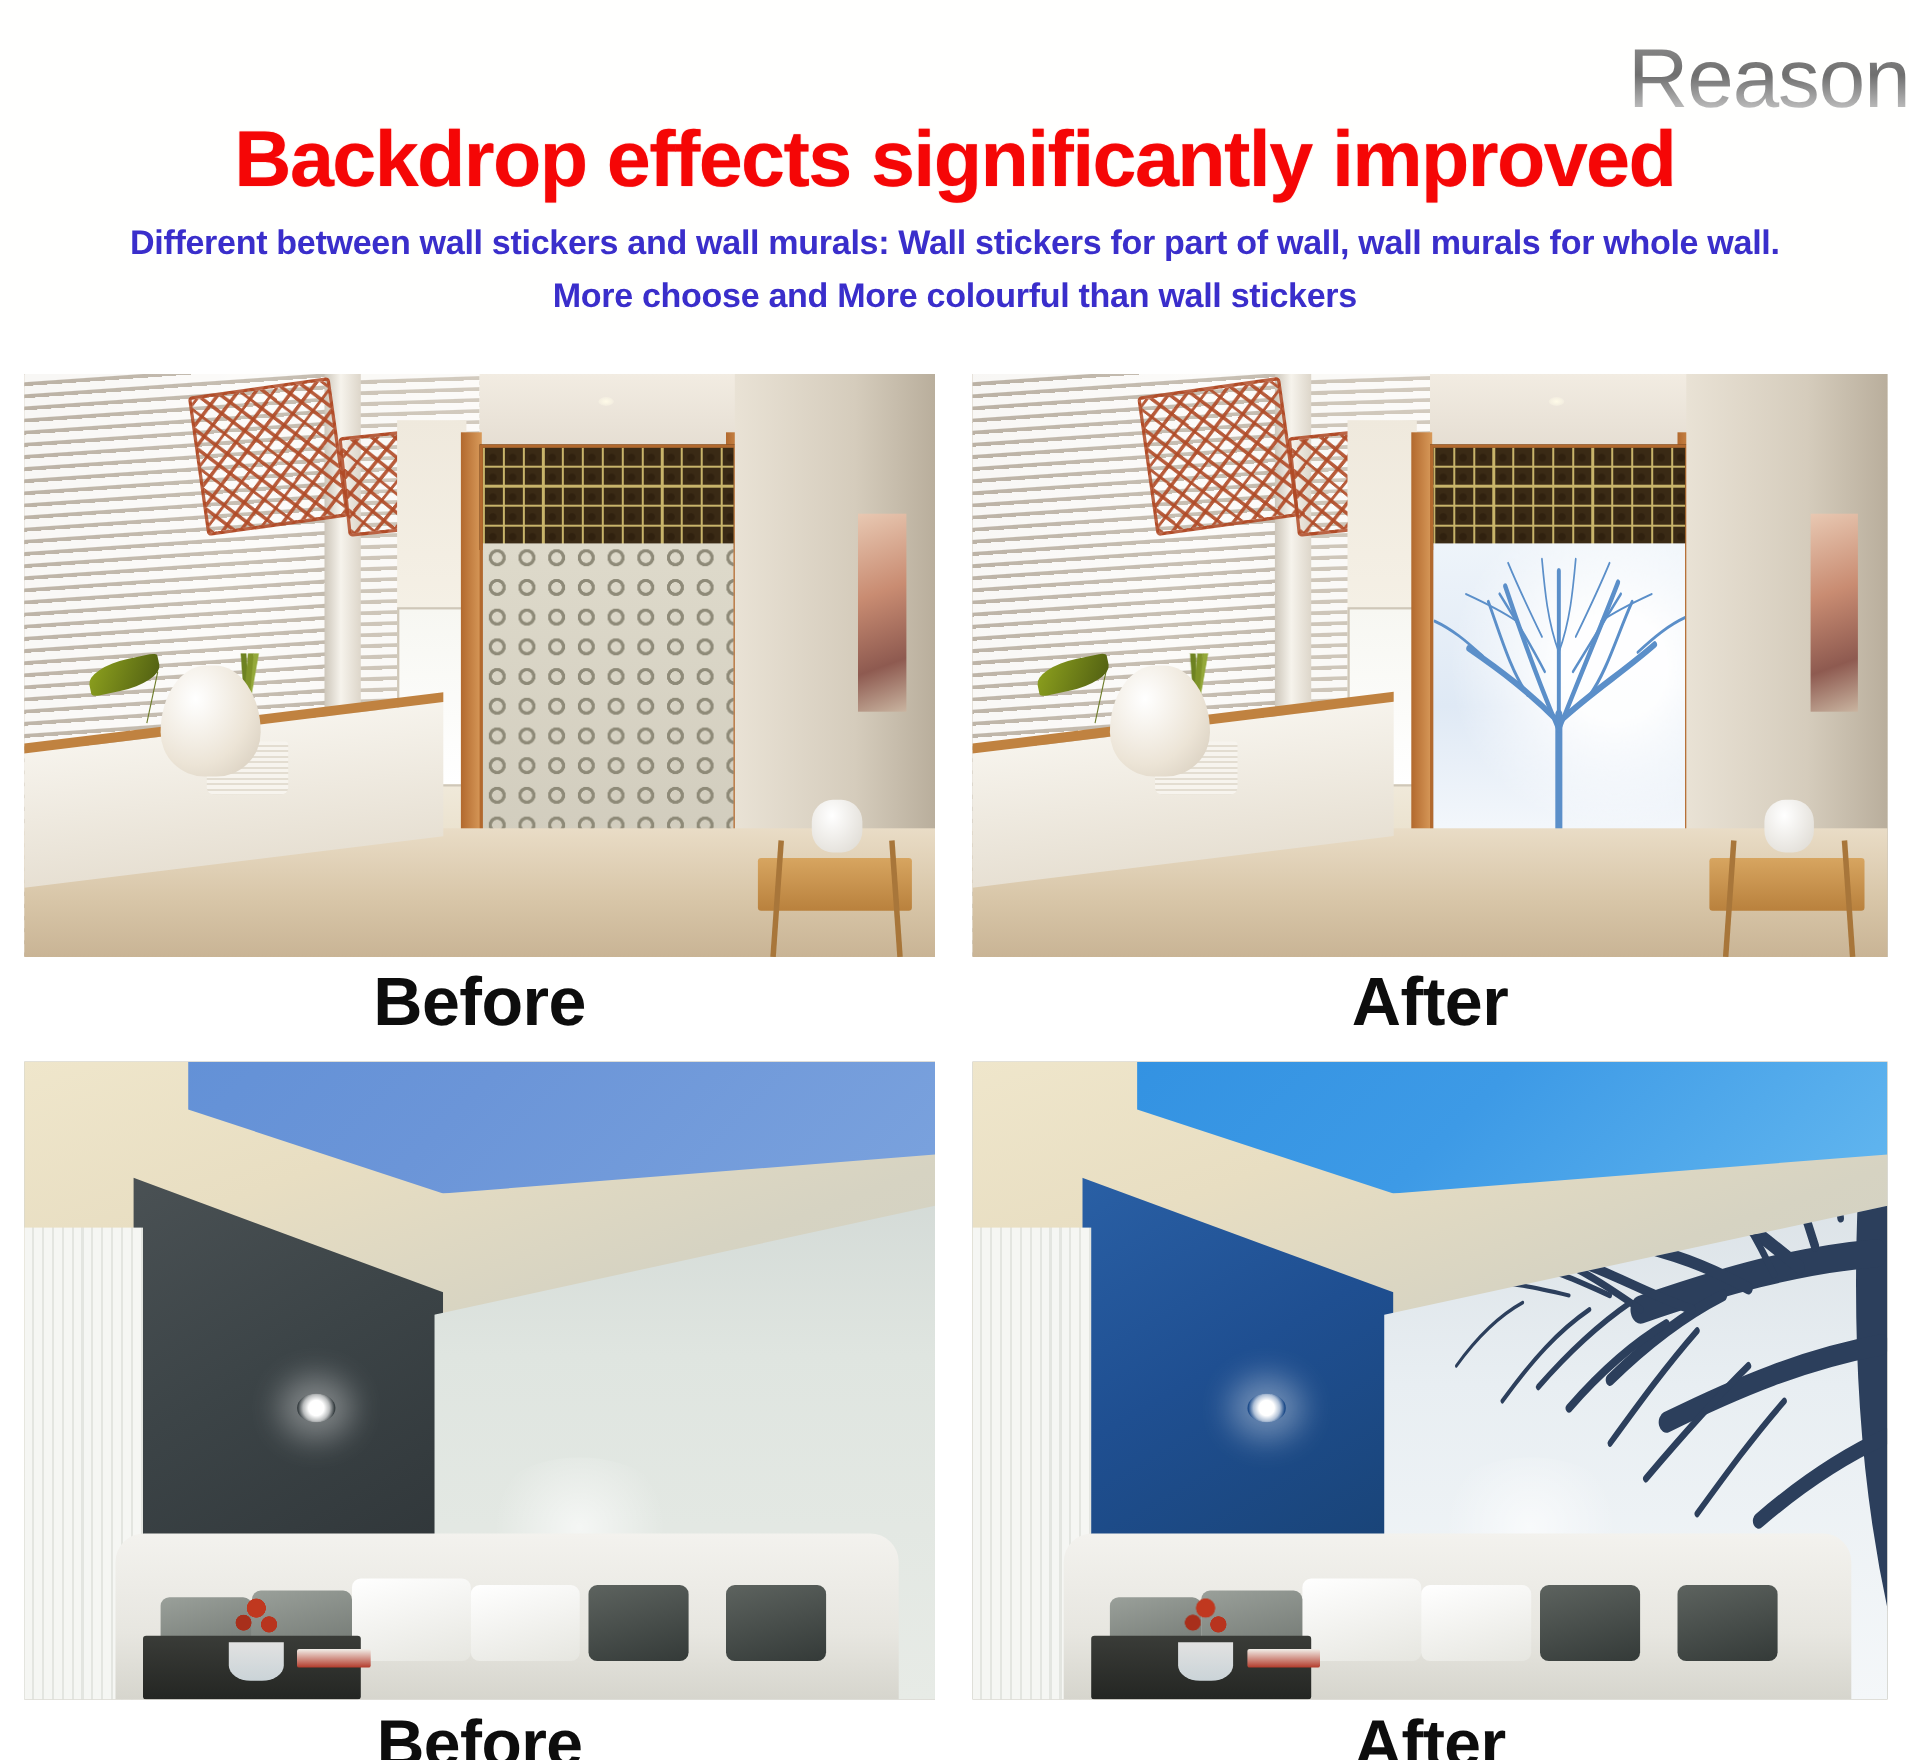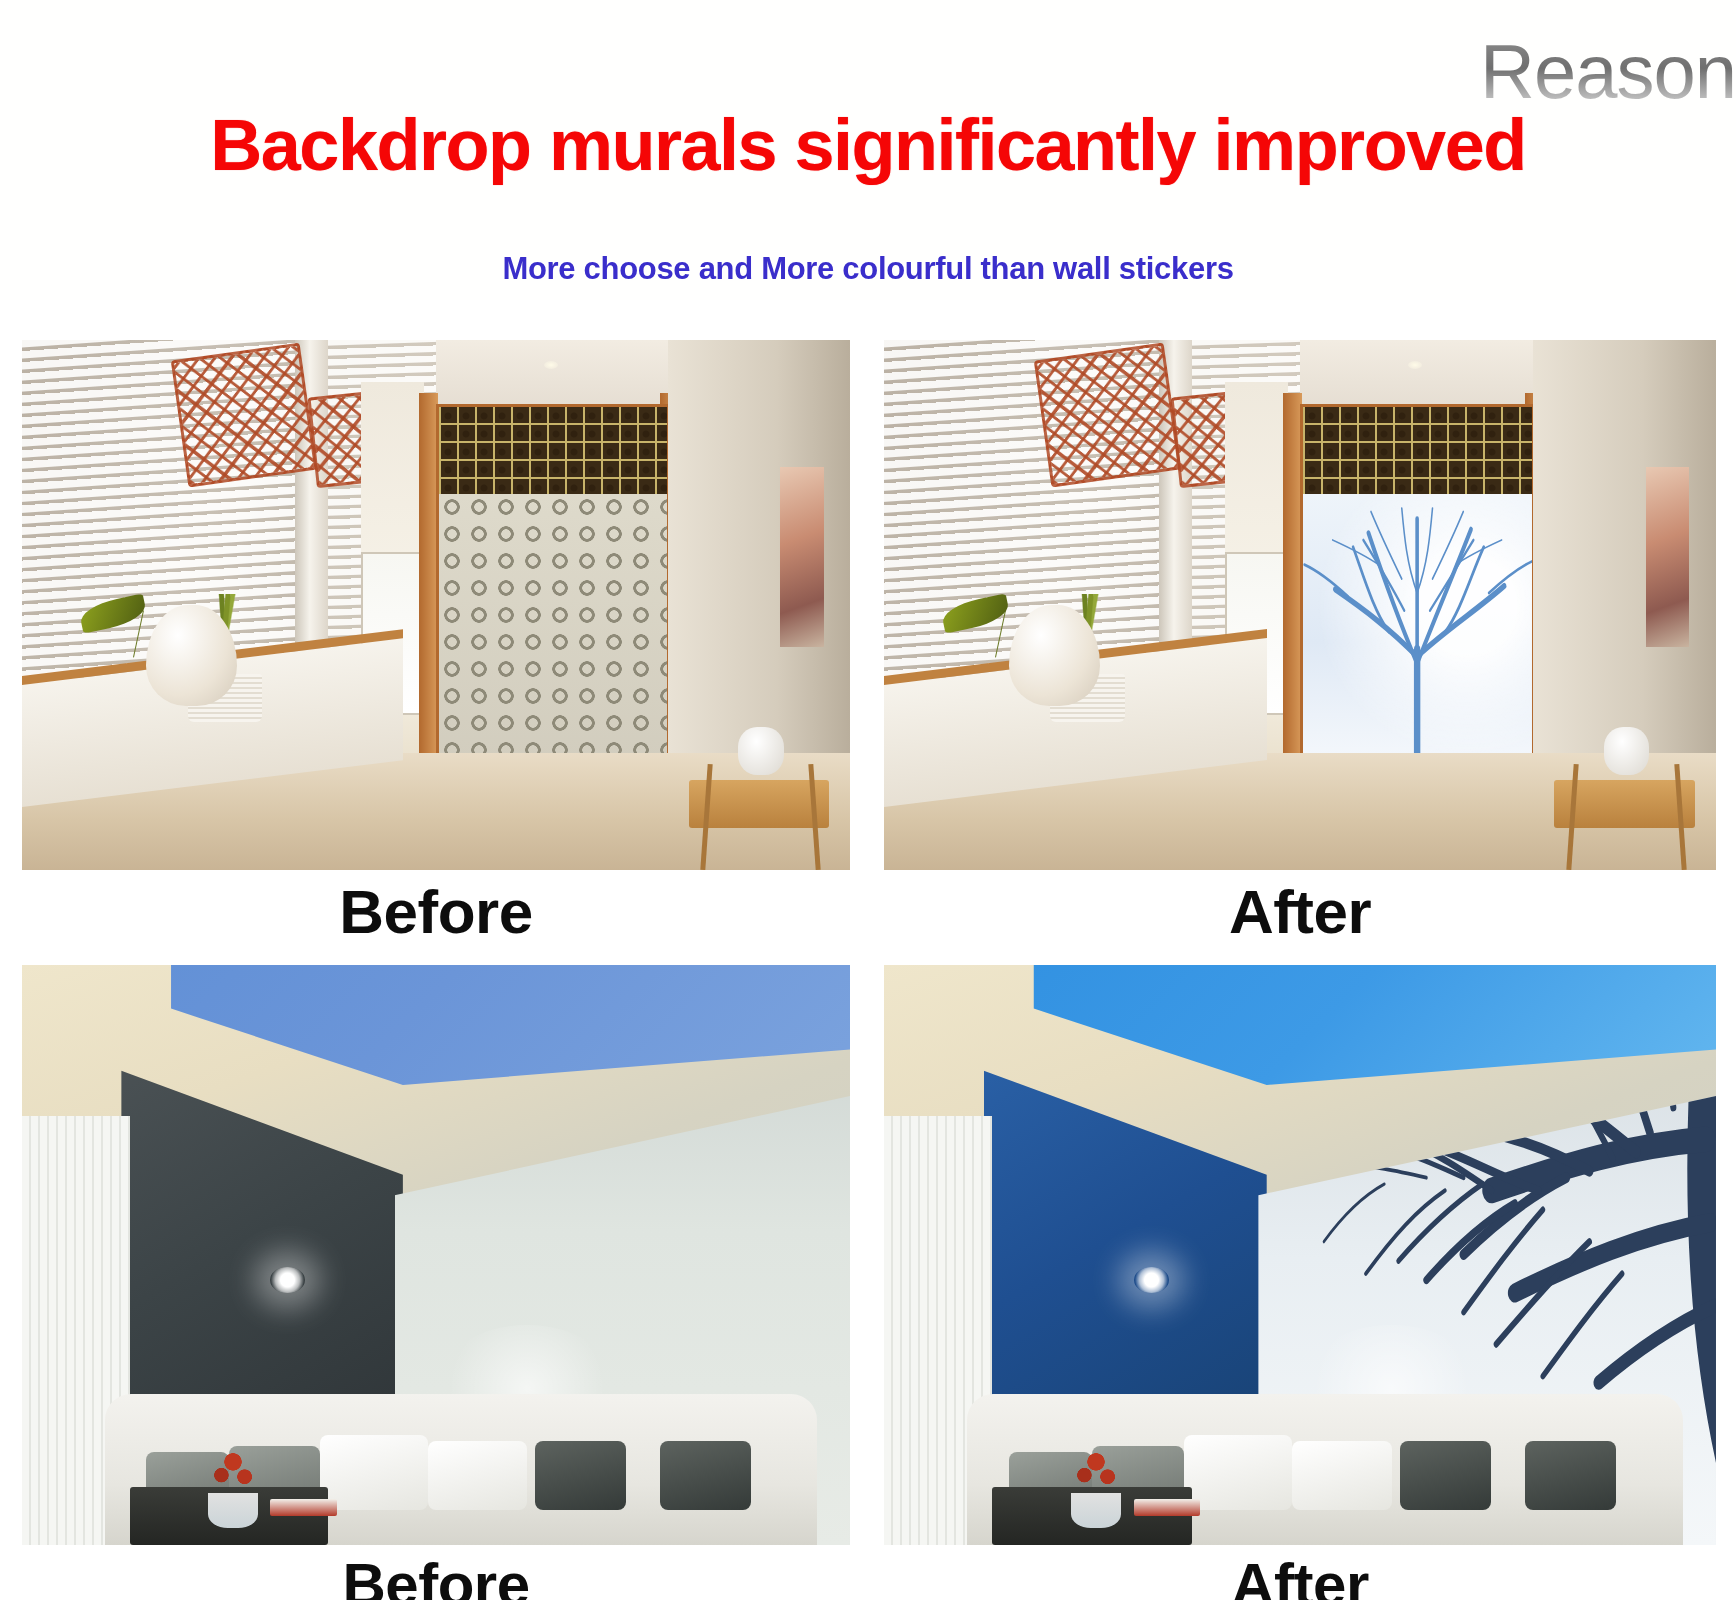--- a/index.html
+++ b/index.html
@@ -257,21 +257,22 @@
   .living .book{
     position:absolute;left:30%;bottom:5%;width:8%;height:3%;
     background:linear-gradient(180deg,#f2f0ea,#b33a2a);border-radius:2px;
   }
 </style>
 </head>
 <body>
 
 <div class="header">
   <div class="reason">Reason</div>
-  <div class="headline">Backdrop murals significantly improved</div>
+  <div class="headline">Backdrop effects significantly improved</div>
+  <div class="subline subline1">Different between wall stickers and wall murals: Wall stickers for part of wall, wall murals for whole wall.</div>
   <div class="subline subline2">More choose and More colourful than wall stickers</div>
 </div>
 
 <div class="grid">
 
   <div class="cell" id="cell-tl">
     <div class="photo">
       <div class="hall">
         <div class="ceiling"></div>
         <div class="brickwall"></div>

